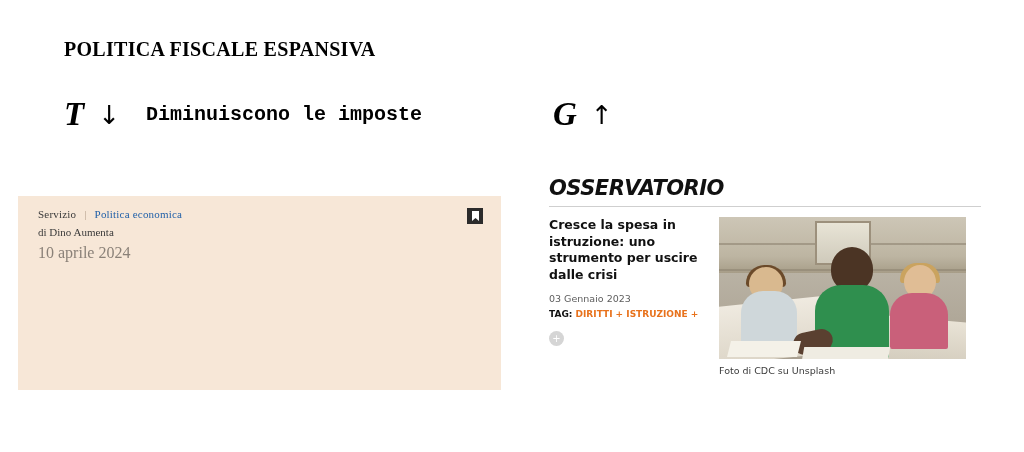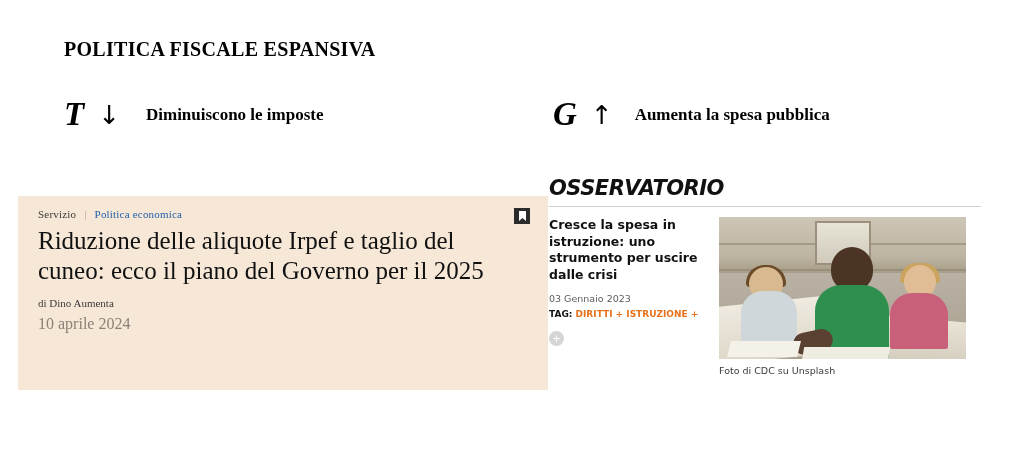--- a/index.html
+++ b/index.html
@@ -45,36 +45,36 @@
     line-height: 1;
   }
   .sym-arrow {
     font-family: "DejaVu Sans", sans-serif;
     font-size: 26px;
     color: #000000;
     margin-left: 14px;
     line-height: 1;
   }
   .sym-caption {
-    font-family: Liberation Serif, serif;
-    font-weight: bold;
-    font-size: 17px;
+    font-family: Liberation Mono, monospace;
+    font-weight: bold;
+    font-size: 20px;
     color: #000000;
     margin-left: 26px;
     white-space: nowrap;
     text-align: center;
   }
   .symbol-row.right .sym-caption { margin-left: 22px; }
 
   
   .article-card {
     position: absolute;
     left: 18px;
     top: 196px;
-    width: 530px;
+    width: 483px;
     height: 194px;
     background: #f7e7d7;
     box-sizing: border-box;
     padding: 12px 20px 10px 20px;
   }
   .article-kicker {
     font-family: "Liberation Serif", serif;
     font-size: 11px;
     letter-spacing: 0.2px;
     color: #3a3a3a;
@@ -314,35 +314,33 @@
 
 <div class="symbol-row left">
   <span class="sym-letter">T</span>
   <span class="sym-arrow">↓</span>
   <span class="sym-caption">Diminuiscono le imposte</span>
 </div>
 
 <div class="symbol-row right">
   <span class="sym-letter">G</span>
   <span class="sym-arrow">↑</span>
-  <span class="sym-caption">Aumenta la spesa pubblica</span>
 </div>
 
 <div class="article-card">
   <div class="article-kicker">
     <span>Servizio</span>
     <span class="divider">|</span>
     <span class="section-link">Politica economica</span>
   </div>
   <div class="bookmark-icon">
     <svg width="9" height="11" viewBox="0 0 9 11" aria-hidden="true">
       <path d="M1 0 H8 V10 L4.5 7 L1 10 Z" fill="#ffffff"></path>
     </svg>
   </div>
-  <div class="article-headline">Riduzione delle aliquote Irpef e taglio del cuneo: ecco il piano del Governo per il 2025</div>
   <div class="article-byline">di Dino Aumenta</div>
   <div class="article-date">10 aprile 2024</div>
 </div>
 
 <div class="osserv-card">
   <div class="osserv-logo">OSSERVATORIO</div>
   <div class="osserv-rule"></div>
   <div class="osserv-body">
     <div class="osserv-left">
       <div class="osserv-title">Cresce la spesa in istruzione: uno strumento per uscire dalle crisi</div>

